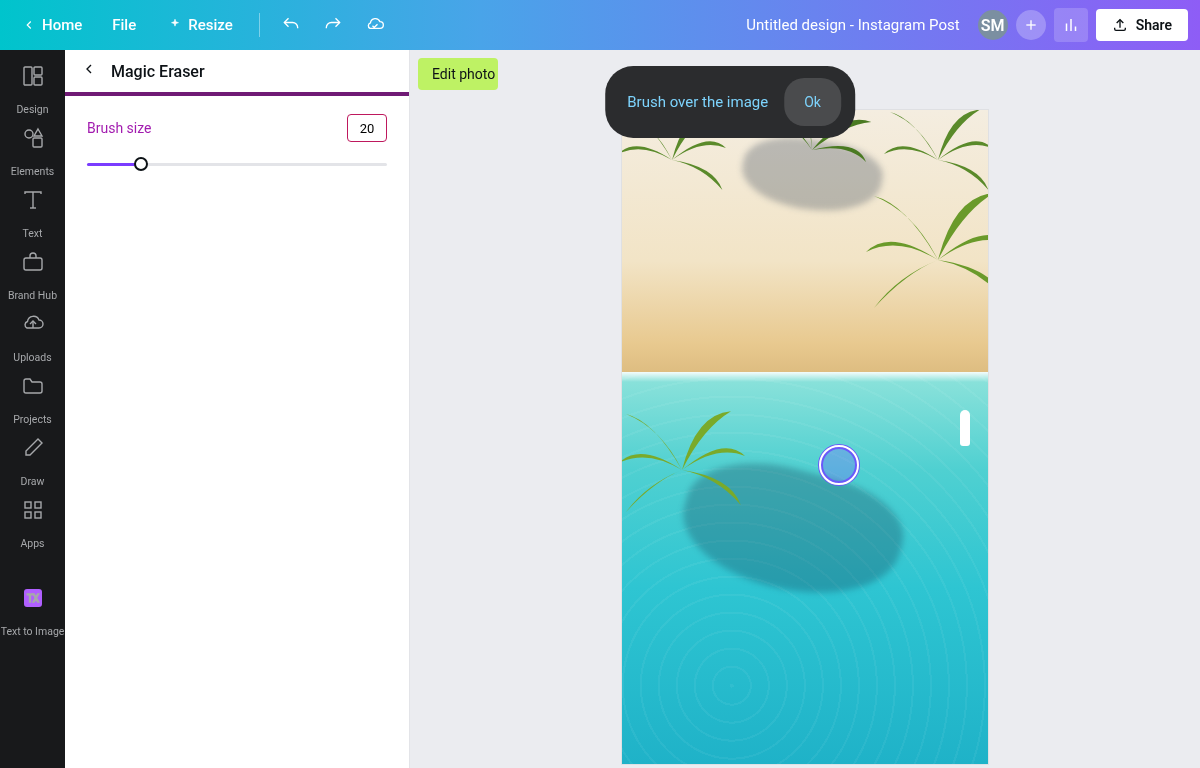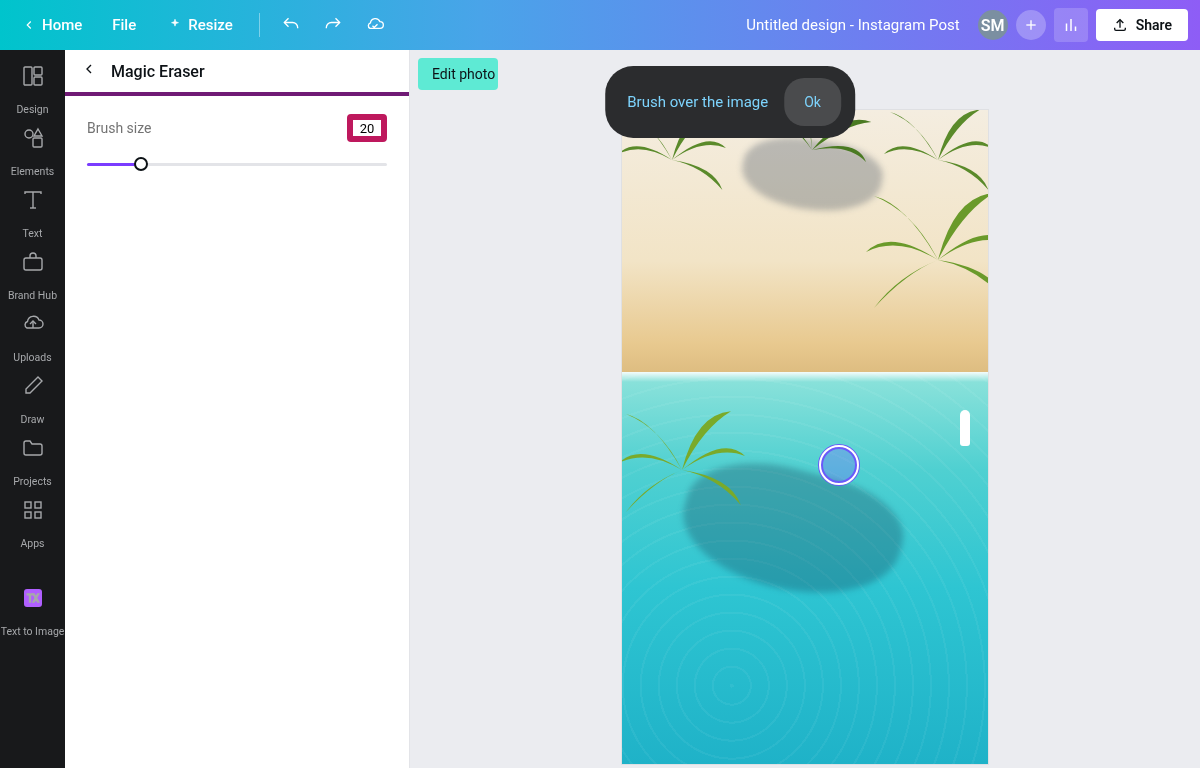--- a/index.html
+++ b/index.html
@@ -38,30 +38,30 @@
   .rail-spacer { flex: 0 0 24px; }
   .rail-item.t2i svg rect { fill: #b05fff; }
 
   
   .panel { width: 345px; background: #fff; border-right: 1px solid #e3e4e8; display: flex; flex-direction: column; }
   .panel-header { height: 46px; display: flex; align-items: center; gap: 14px; padding: 0 16px; border-bottom: 4px solid #701a75; }
   .panel-header .back { cursor:pointer; }
   .panel-header .ptitle { font-size: 16px; font-weight: 500; color: #0d1216; }
   .panel-body { padding: 18px 22px; }
   .field-row { display:flex; justify-content: space-between; align-items:center; }
-  .field-label { font-size: 14px; color: #737373; }
-  .num-input { width: 40px; height: 28px; border: 6px solid #be185d; border-radius: 4px; text-align: center; font-size: 13px; }
+  .field-label { font-size: 14px; color: #a21caf; }
+  .num-input { width: 40px; height: 28px; border: 1px solid #be185d; border-radius: 4px; text-align: center; font-size: 13px; }
   .slider-wrap { position: relative; margin-top: 14px; height: 16px; }
   .slider-track { position:absolute; left:0; right:0; top: 7px; height: 3px; background: #e3e4e8; border-radius: 2px; }
   .slider-fill { position:absolute; left:0; top:7px; height:3px; background: #7a3cff; border-radius:2px; width: 18%; }
   .slider-thumb { position:absolute; top: 1px; left: 18%; width: 14px; height: 14px; background: #fff; border: 2px solid #0d1216; border-radius: 50%; transform: translateX(-50%); cursor:pointer; }
 
   
   .canvas-area { flex:1; position:relative; background:#ebecf0; display:flex; align-items:flex-start; justify-content:center; overflow:hidden; }
-  .edit-chip { position:absolute; left:8px; top:8px; background:#5eead4; color:#0d1216; font-size:14px; padding:8px 14px; border-radius:4px; cursor:pointer; max-width: 80px; overflow:hidden; white-space:nowrap; }
+  .edit-chip { position:absolute; left:8px; top:8px; background:#bef264; color:#0d1216; font-size:14px; padding:8px 14px; border-radius:4px; cursor:pointer; max-width: 80px; overflow:hidden; white-space:nowrap; }
   .toast { position:absolute; top:16px; left:50%; transform:translateX(-80%); background:#2b2c2e; color:#7dd3fc; padding:12px 14px 12px 22px; border-radius:28px; display:flex; align-items:center; gap:16px; font-size:15px; z-index:5; }
   .toast .ok { background:#4a4b4d; padding:16px 20px; border-radius:20px; cursor:pointer; font-size:14px; }
 
   .artboard { margin-top:60px; width:366px; height:654px; background:#fff; position:relative; overflow:hidden; box-shadow: 0 0 0 1px rgba(0,0,0,0.05); }
   .sky { position:absolute; inset:0; }
   .sand { position:absolute; top:0; left:0; right:0; height:42%; background: linear-gradient(180deg, #f4ede0 0%, #f2e4c6 55%, #e8c98f 85%, #d9b77a 100%); }
   .shore { position:absolute; top:40%; left:0; right:0; height:10px; background: linear-gradient(180deg, rgba(255,255,255,0.9), rgba(255,255,255,0)); }
   .sea { position:absolute; top:40%; left:0; right:0; bottom:0; background: linear-gradient(180deg, #8fe3db 0%, #4fd0d1 25%, #2ec5d2 55%, #1fb2c8 100%); }
   .sea::after { content:""; position:absolute; inset:0; background: repeating-radial-gradient(circle at 30% 80%, rgba(255,255,255,0.12) 0 2px, transparent 2px 18px); mix-blend-mode: screen; opacity:0.4; }
   .palm { position:absolute; width:120px; height:120px; }
@@ -183,29 +183,29 @@
     <div class="rail-item">
       <svg viewBox="0 0 24 24">
           <path d="M18 16a4 4 0 0 0 0-8 6 6 0 0 0-11.5 1.5A3.5 3.5 0 0 0 6 16h12z"></path>
           <polyline points="9 12 12 9 15 12"></polyline>
           <line x1="12" y1="9" x2="12" y2="16"></line>
         </svg>
       <span class="lbl">Uploads</span>
     </div>
     <div class="rail-item">
       <svg viewBox="0 0 24 24">
+          <path d="M3 7a2 2 0 0 1 2-2h4l2 3h8a2 2 0 0 1 2 2v7a2 2 0 0 1-2 2H5a2 2 0 0 1-2-2z"></path>
+        </svg>
+      <span class="lbl">Projects</span>
+    </div>
+    <div class="rail-item">
+      <svg viewBox="0 0 24 24">
           <path d="M17 3l4 4-12 12H5v-4z"></path>
         </svg>
       <span class="lbl">Draw</span>
-    </div>
-    <div class="rail-item">
-      <svg viewBox="0 0 24 24">
-          <path d="M3 7a2 2 0 0 1 2-2h4l2 3h8a2 2 0 0 1 2 2v7a2 2 0 0 1-2 2H5a2 2 0 0 1-2-2z"></path>
-        </svg>
-      <span class="lbl">Projects</span>
     </div>
     <div class="rail-item">
       <svg viewBox="0 0 24 24">
           <rect x="4" y="4" width="6" height="6"></rect>
           <rect x="14" y="4" width="6" height="6"></rect>
           <rect x="4" y="14" width="6" height="6"></rect>
           <rect x="14" y="14" width="6" height="6"></rect>
         </svg>
       <span class="lbl">Apps</span>
     </div>

